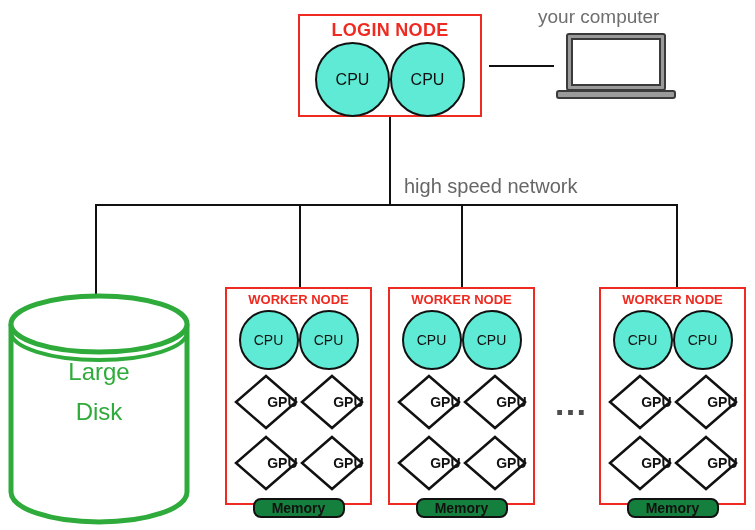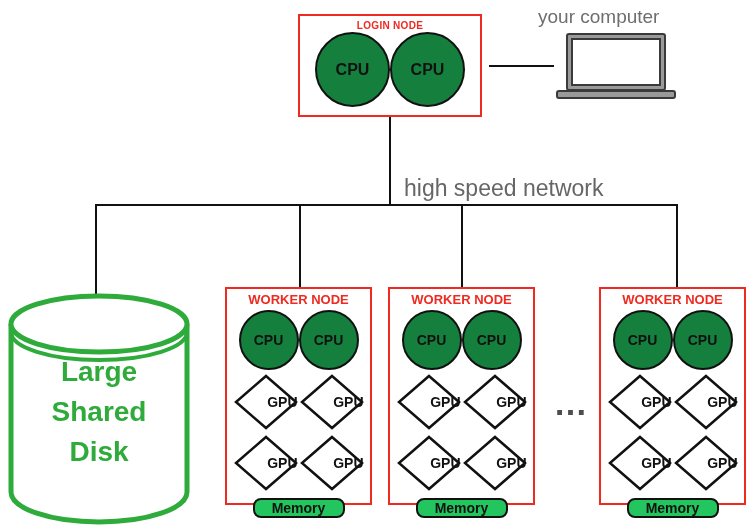--- a/index.html
+++ b/index.html
@@ -8,54 +8,54 @@
   
   .line{position:absolute;background:#111111;}
 
   
   .node-box{position:absolute;box-sizing:border-box;border:2px solid #ee2a21;background:#fff;
             display:flex;flex-direction:column;align-items:center;}
   .node-title{color:#ee2a21;font-weight:bold;white-space:nowrap;}
 
   
   .login-node{left:298px;top:14px;width:184px;height:103px;}
-  .login-node .node-title{font-size:10px;margin-top:4px;letter-spacing:.3px;}
+  .login-node .node-title{font-size:18px;margin-top:4px;letter-spacing:.3px;}
   .login-node .cpu-row{display:flex;margin-top:1px;}
-  .cpu-circle{box-sizing:border-box;border:2.5px solid #111;border-radius:50%;background:#15803d;
-              display:flex;align-items:center;justify-content:center;font-weight:bold;color:#111;}
+  .cpu-circle{box-sizing:border-box;border:2.5px solid #111;border-radius:50%;background:#5eead4;
+              display:flex;align-items:center;justify-content:center;font-weight:normal;color:#111;}
   .login-node .cpu-circle{width:75px;height:75px;font-size:16px;}
 
   
   .your-computer-label{position:absolute;left:538px;top:6px;width:160px;text-align:left;
                        color:#6e6e6e;font-size:19px;white-space:nowrap;}
   .laptop-screen{position:absolute;left:566px;top:33px;width:100px;height:58px;box-sizing:border-box;
                  border:2px solid #3a3a3a;border-radius:3px;background:#9a9a9a;padding:3px;}
   .laptop-screen-inner{width:100%;height:100%;box-sizing:border-box;border:2px solid #3a3a3a;background:#fff;}
   .laptop-base{position:absolute;left:556px;top:90px;width:120px;height:9px;box-sizing:border-box;
                border:2px solid #3a3a3a;border-radius:3px;background:#9a9a9a;}
 
   
-  .network-label{position:absolute;left:404px;top:175px;color:#666666;font-size:23px;white-space:nowrap;}
+  .network-label{position:absolute;left:404px;top:175px;color:#666666;font-size:20px;white-space:nowrap;}
 
   
   .disk-svg{position:absolute;left:8px;top:292px;}
   .disk-label{position:absolute;left:1px;top:352px;width:196px;text-align:center;color:#2eab3a;
-              font-weight:bold;font-size:28px;line-height:40px;}
+              font-weight:normal;font-size:24px;line-height:40px;}
 
   
   .worker-node{top:287px;width:147px;height:218px;}
   .worker-node .node-title{font-size:13px;margin-top:3px;}
   .worker-node .cpu-row{display:flex;margin-top:3px;}
   .worker-node .cpu-circle{width:60px;height:60px;border-width:2px;font-size:14px;}
   .gpu-grid{display:grid;grid-template-columns:64px 64px;grid-column-gap:2px;grid-row-gap:5px;margin-top:4px;}
   .gpu{position:relative;width:64px;height:56px;display:flex;align-items:center;justify-content:flex-end;}
   .gpu svg{position:absolute;left:0;top:0;}
   .gpu-label{position:relative;font-weight:bold;font-size:14px;color:#111;}
   .memory-box{box-sizing:border-box;margin-top:7px;width:92px;height:24px;border:2px solid #111;
-              border-radius:8px;background:#22c55e;display:flex;align-items:center;justify-content:center;
+              border-radius:8px;background:#15803d;display:flex;align-items:center;justify-content:center;
               font-weight:bold;font-size:14px;color:#111;}
 
   .ellipsis{position:absolute;left:549px;top:384px;width:44px;text-align:center;color:#4d4d4d;
             font-size:34px;font-weight:bold;letter-spacing:1px;}
 </style>
 </head>
 <body>
 
 <div class="canvas">
 
@@ -87,21 +87,20 @@
 
   <div class="network-label">high speed network</div>
 
   <svg class="disk-svg" width="182" height="236" viewBox="0 0 182 236">
     <path d="M 3 32 L 3 200 A 88 30 0 0 0 179 200 L 179 32" fill="#ffffff" stroke="#2eab3a" stroke-width="5"></path>
     <ellipse cx="91" cy="32" rx="88" ry="28" fill="#ffffff" stroke="#2eab3a" stroke-width="5"></ellipse>
     <path d="M 3 40 A 88 28 0 0 0 179 40" fill="none" stroke="#2eab3a" stroke-width="4"></path>
   </svg>
   <div class="disk-label">
     <div>Large</div>
-    <div>Shared</div>
     <div>Disk</div>
   </div>
 
   <div class="node-box worker-node" style="left:225px;">
     <div class="node-title">WORKER NODE</div>
     <div class="cpu-row">
       <div class="cpu-circle">
           <span>CPU</span>
         </div>
       <div class="cpu-circle">

